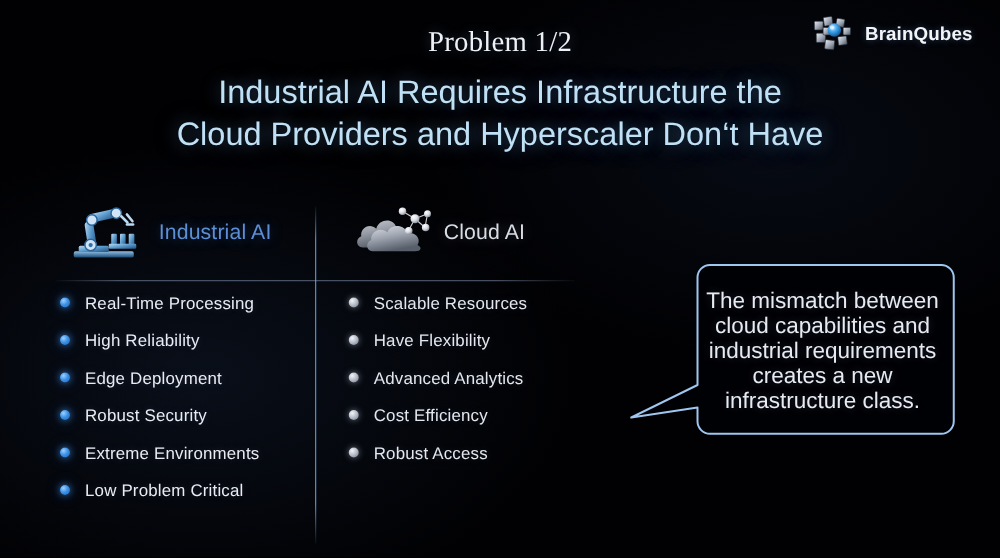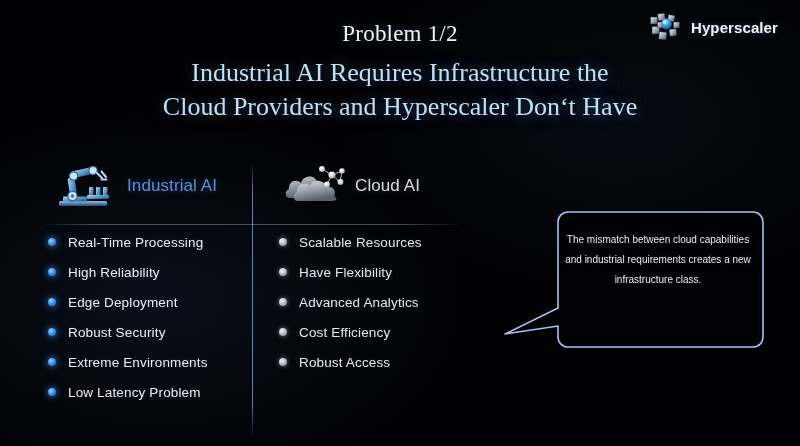--- a/index.html
+++ b/index.html
@@ -63,21 +63,20 @@
   .headline {
     position: absolute;
     top: 56px;
     left: 0;
     width: 800px;
     text-align: center;
     font-size: 26px;
     line-height: 34px;
     color: #bfe0f5;
     text-shadow: 0 0 14px rgba(120,180,235,0.45), 0 0 32px rgba(70,130,200,0.22);
-    font-family: Liberation Serif, serif;
   }
   .headline .l2 { display: block; text-align: center; }
 
   
   .cols {
     position: absolute;
     top: 155px;
     left: 0;
     width: 520px;
     height: 280px;
@@ -186,21 +185,21 @@
     width: 275px;
     height: 150px;
   }
   .bubble-svg { position: absolute; inset: 0; }
   .bubble-text {
     position: absolute;
     left: 60px;
     top: 26px;
     width: 196px;
     text-align: center;
-    font-size: 10px;
+    font-size: 18px;
     line-height: 20px;
     color: #e7eaf1;
     text-shadow: 0 0 8px rgba(160,190,230,0.22);
   }
 </style>
 </head>
 <body>
 
 <div class="slide">
 
@@ -226,21 +225,21 @@
           <rect x="11" y="23" width="7.5" height="7.5" rx="0.8" transform="rotate(6 14.7 26.7)"></rect>
           <rect x="20" y="6" width="6.5" height="6.5" rx="0.8" transform="rotate(10 23.2 9.2)"></rect>
           <rect x="21.5" y="20" width="7" height="7" rx="0.8" transform="rotate(-6 25 23.5)"></rect>
           <rect x="25.5" y="13" width="6" height="6" rx="0.8"></rect>
           <rect x="9.5" y="13" width="6" height="6" rx="0.8"></rect>
         </g>
         <circle cx="18.5" cy="15" r="5.4" fill="url(#coreGrad)"></circle>
         <circle cx="16.6" cy="13" r="1.7" fill="#e8f6ff" opacity="0.75"></circle>
       </svg>
     </div>
-    <div class="logo-text">Hyperscaler</div>
+    <div class="logo-text">BrainQubes</div>
   </div>
 
   <div class="kicker">Problem 1/2</div>
   <div class="headline">
     <span class="l1">Industrial AI Requires Infrastructure the</span>
     <span class="l2">Cloud Providers and Hyperscaler Don‘t Have</span>
   </div>
 
   <div class="cols">
     <div class="vdivider"></div>
@@ -306,21 +305,21 @@
         <li>
           <span class="dot blue"></span>
           <span class="bullet-text">Robust Security</span>
         </li>
         <li>
           <span class="dot blue"></span>
           <span class="bullet-text">Extreme Environments</span>
         </li>
         <li>
           <span class="dot blue"></span>
-          <span class="bullet-text">Low Latency Problem</span>
+          <span class="bullet-text">Low Problem Critical</span>
         </li>
       </ul>
     </div>
 
     <div class="col col-right">
       <div class="col-head">
         <div class="head-icon">
           <svg width="62" height="52" viewBox="0 0 62 52">
             <defs>
               <linearGradient id="cloudG" x1="0" y1="0" x2="0.4" y2="1">

